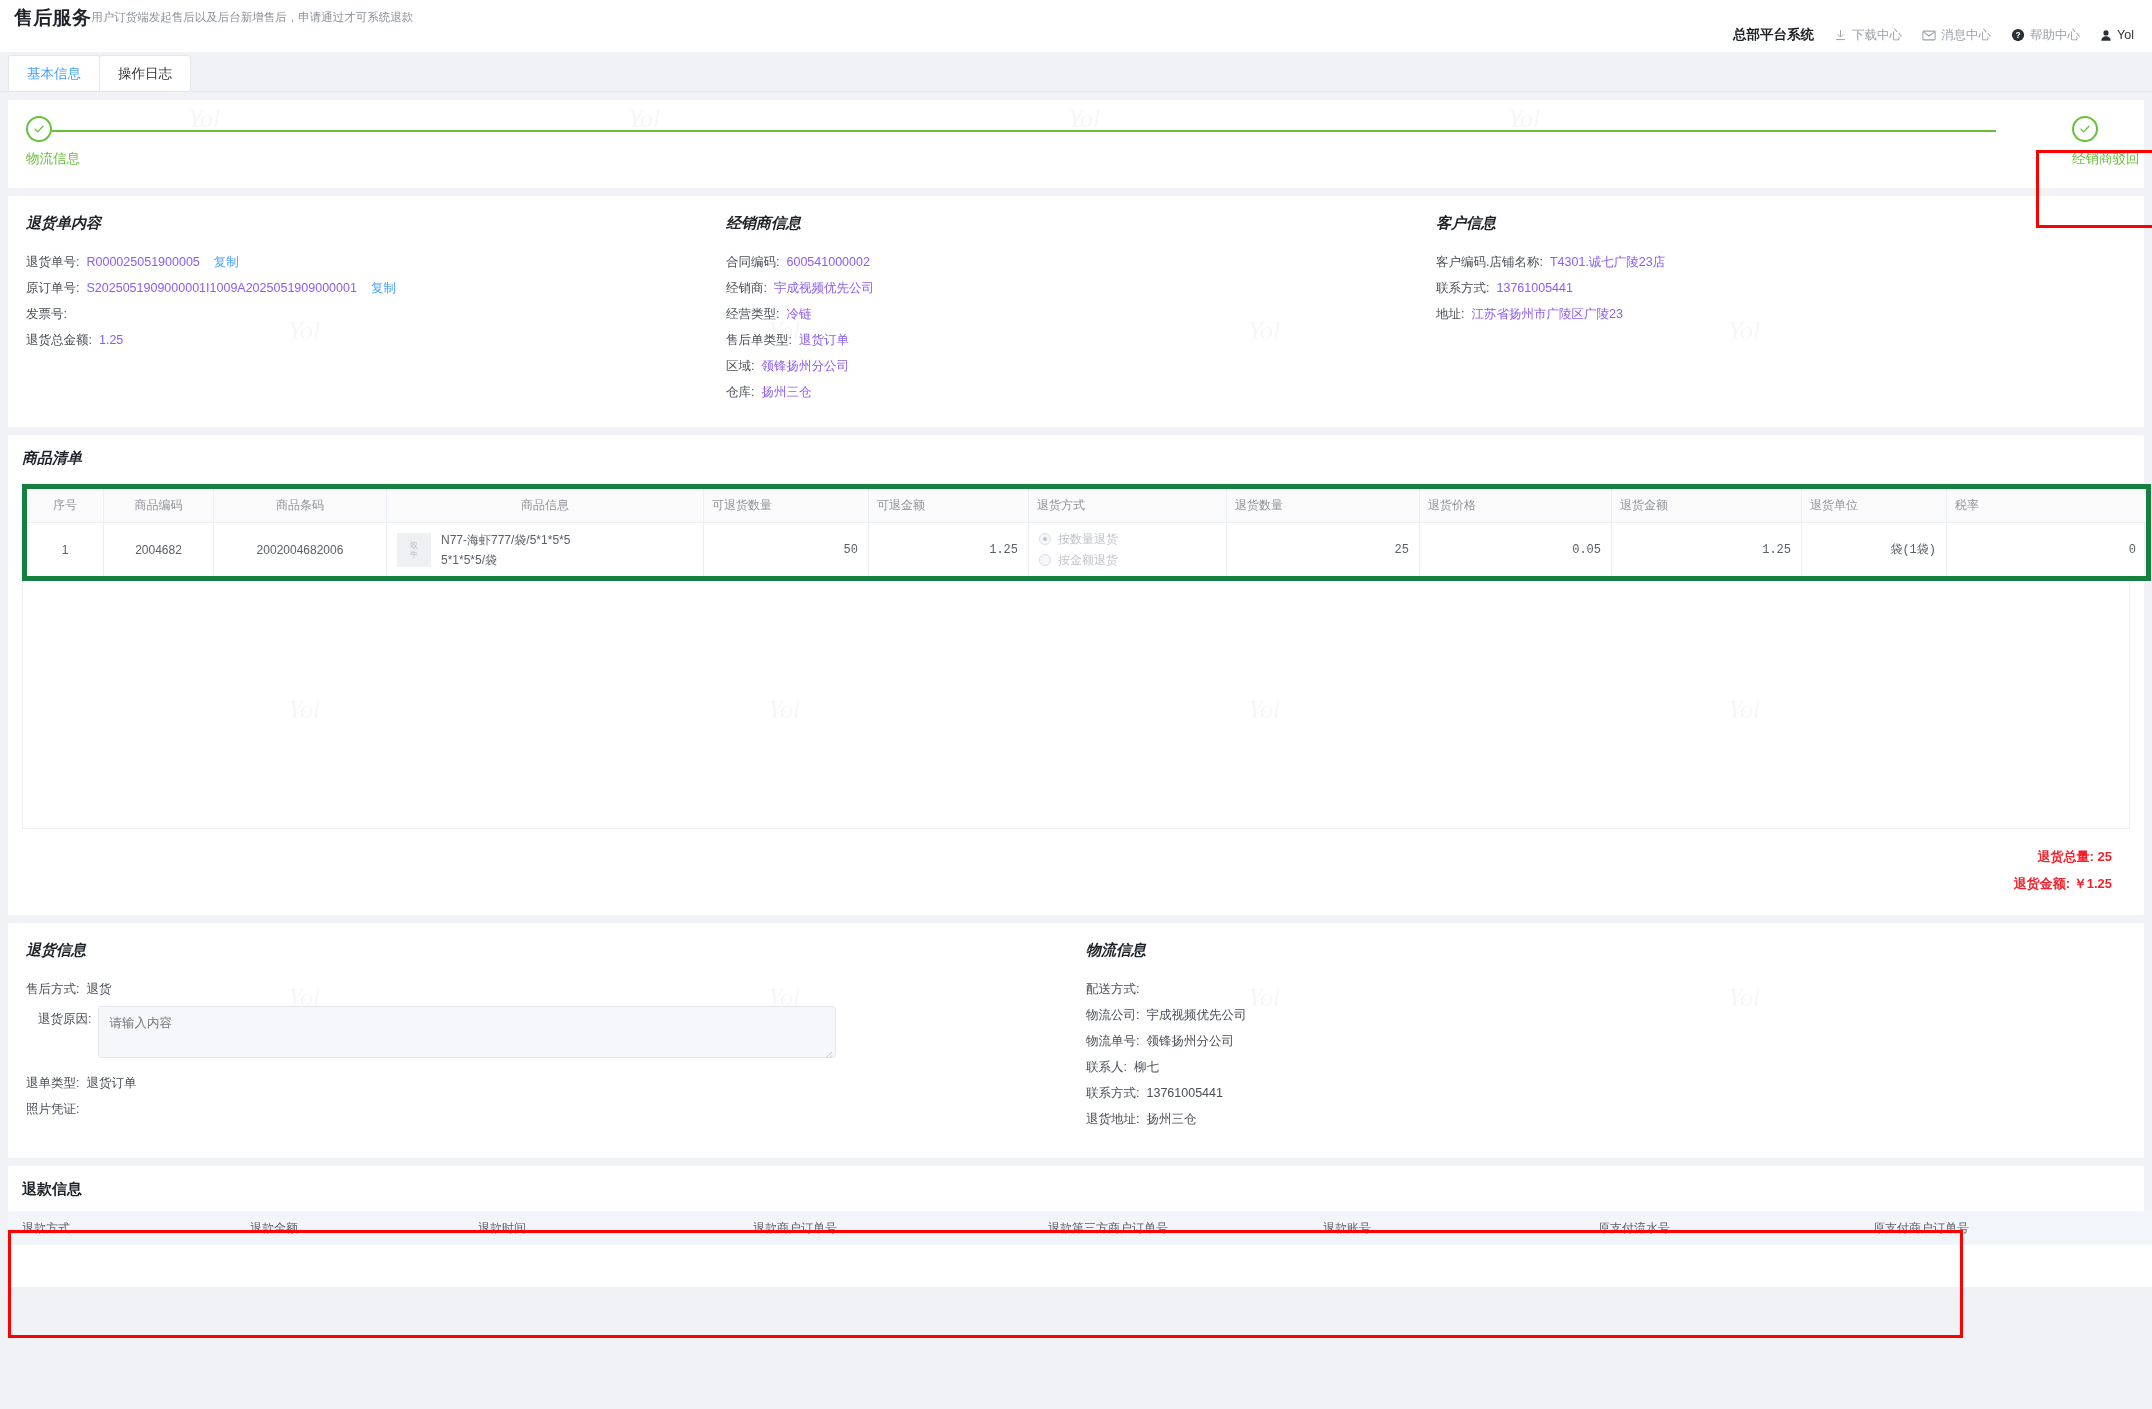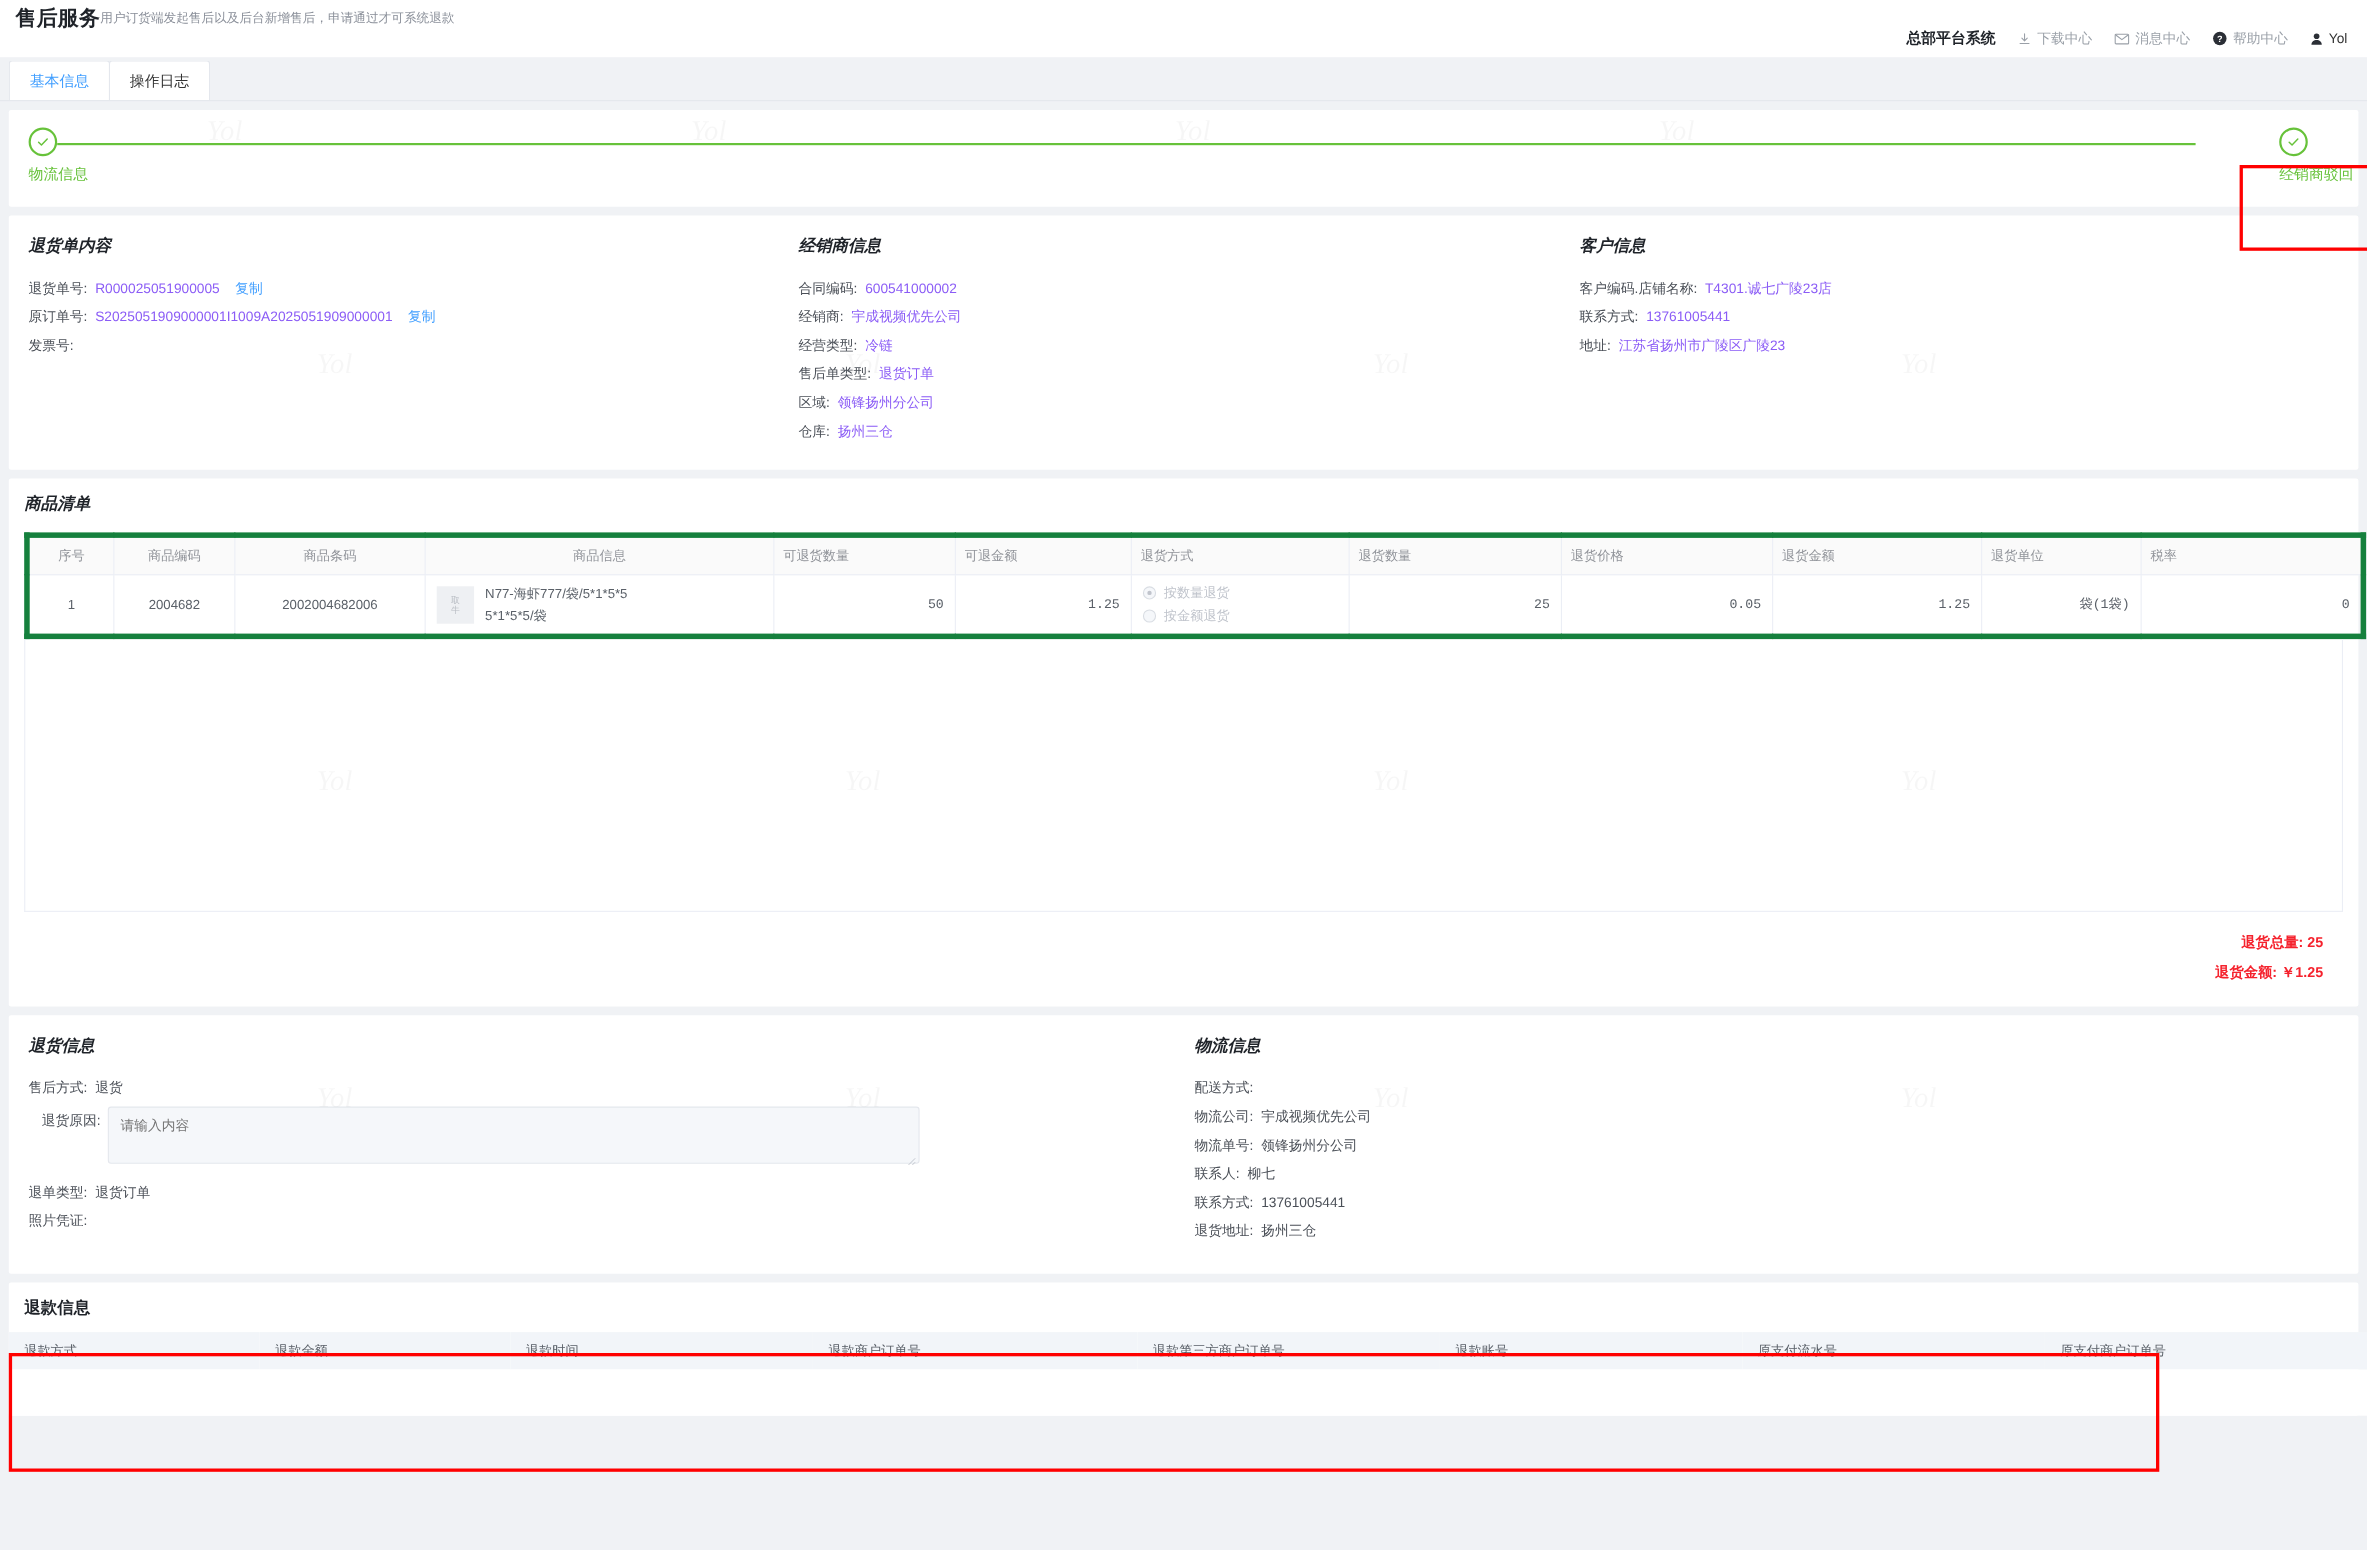--- a/index.html
+++ b/index.html
@@ -340,20 +340,24 @@
       <span class="k">原订单号:</span>
       <span class="v link">S2025051909000001I1009A2025051909000001</span>
       <span class="copy">复制</span>
     </div>
 
     <div class="kv">
       <span class="k">发票号:</span>
       <span class="v"></span>
     </div>
 
+    <div class="kv">
+      <span class="k">退货总金额:</span>
+      <span class="v">1.25</span>
+    </div>
   </div>
 
   <div class="info-col c2">
     <div class="sec-title">经销商信息</div>
     <div class="kv">
       <span class="k">合同编码:</span>
       <span class="v">600541000002</span>
     </div>
     <div class="kv">
       <span class="k">经销商:</span>

